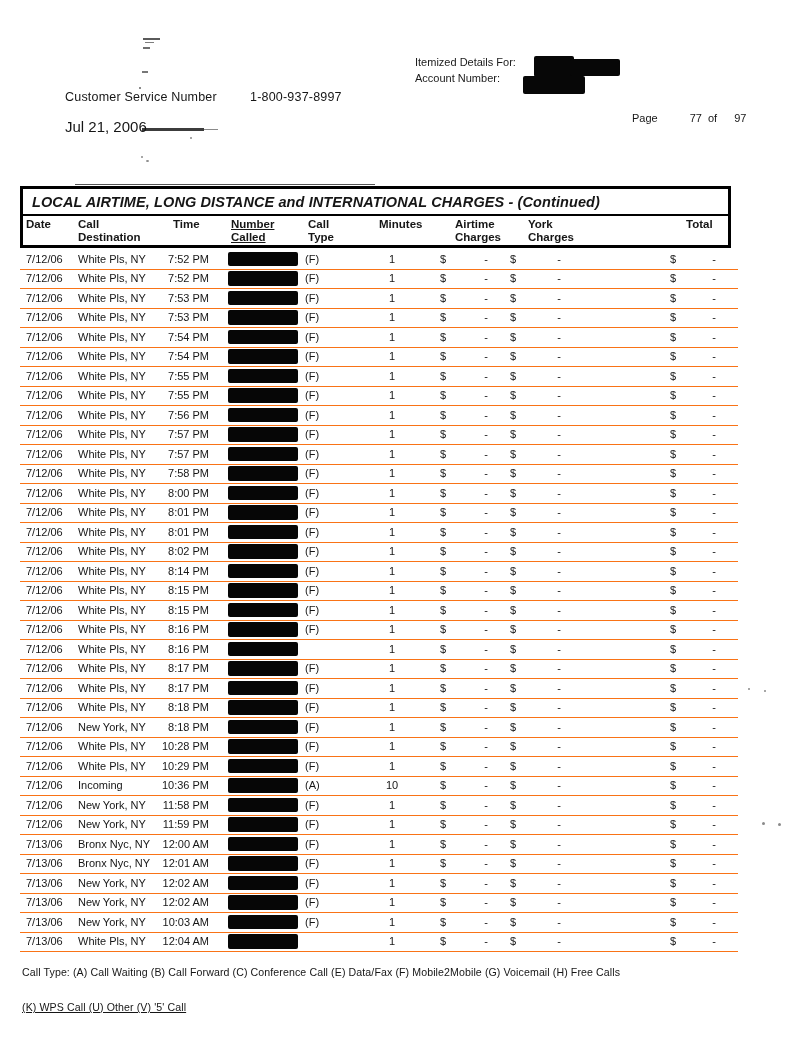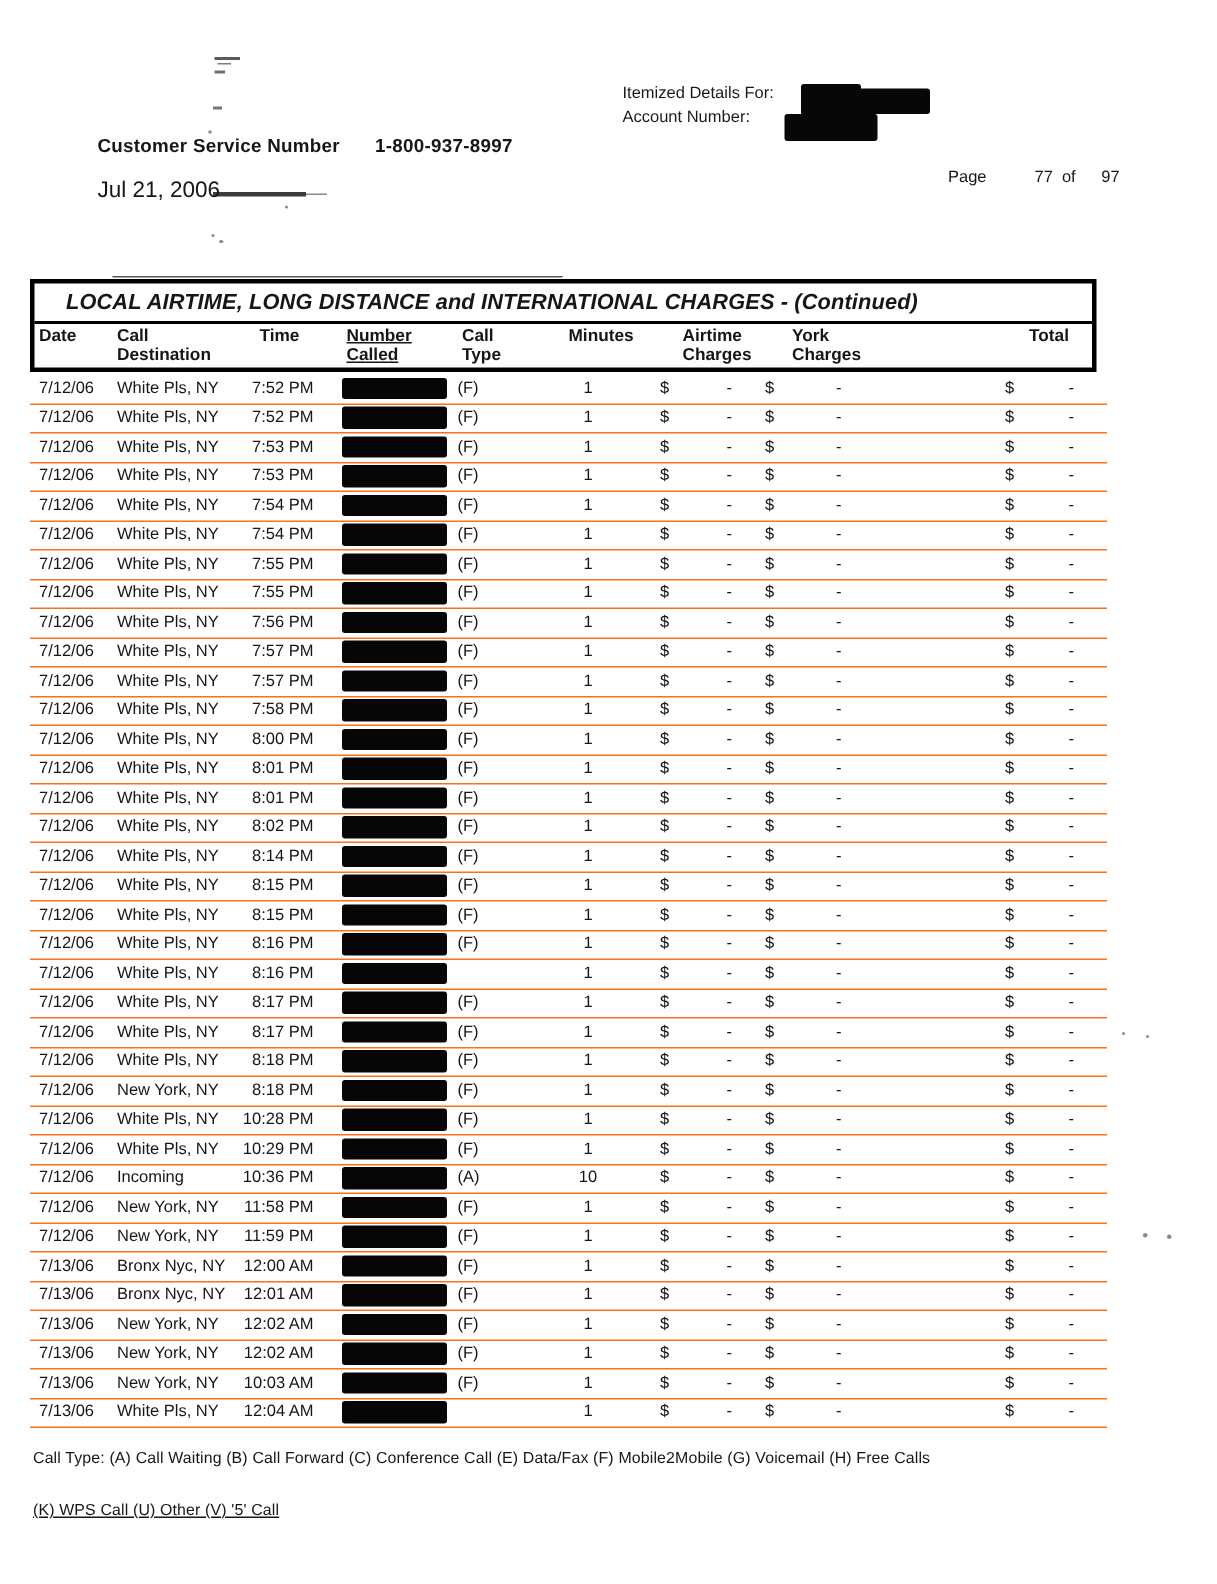--- a/index.html
+++ b/index.html
@@ -9,34 +9,34 @@
     font-family:"Liberation Sans","DejaVu Sans",sans-serif;
     color:#161616;
     -webkit-font-smoothing:antialiased;
     overflow:hidden;
   }
   .abs{position:absolute;}
   .sm{font-size:15px;}
   
   .hdr-label{font-size:11px;color:#1a1a1a;}
   .redact{background:#070707;position:absolute;border-radius:2px;}
-  .csn{font-size:12.5px;font-weight:bold;letter-spacing:.2px;}
+  .csn{font-size:12.5px;font-weight:normal;letter-spacing:.2px;}
   .pageinfo{font-size:11px;}
   .pageinfo span{display:inline-block;}
   
   .artifact{position:absolute;background:#5a5a5a;}
   .speck{position:absolute;background:#8a8a8a;border-radius:50%;}
   
   .tbl-headbox{
     position:absolute;left:20px;top:186px;width:711px;height:62px;
     border:3px solid #000;box-sizing:border-box;background:#fff;
   }
   .tbl-title-row{
     height:27px;border-bottom:2px solid #000;display:flex;align-items:center;
-    padding-left:21px;box-sizing:border-box;
+    padding-left:9px;box-sizing:border-box;
   }
   .tbl-title{
     font-size:14.5px;font-weight:bold;font-style:italic;letter-spacing:.1px;
     white-space:nowrap;
   }
   .tbl-colhead{position:relative;height:30px;font-size:11.5px;font-weight:bold;}
   .colhead{position:absolute;top:2px;line-height:13px;white-space:pre;}
   .rows{
     position:absolute;left:20px;top:250px;width:718px;
   }

